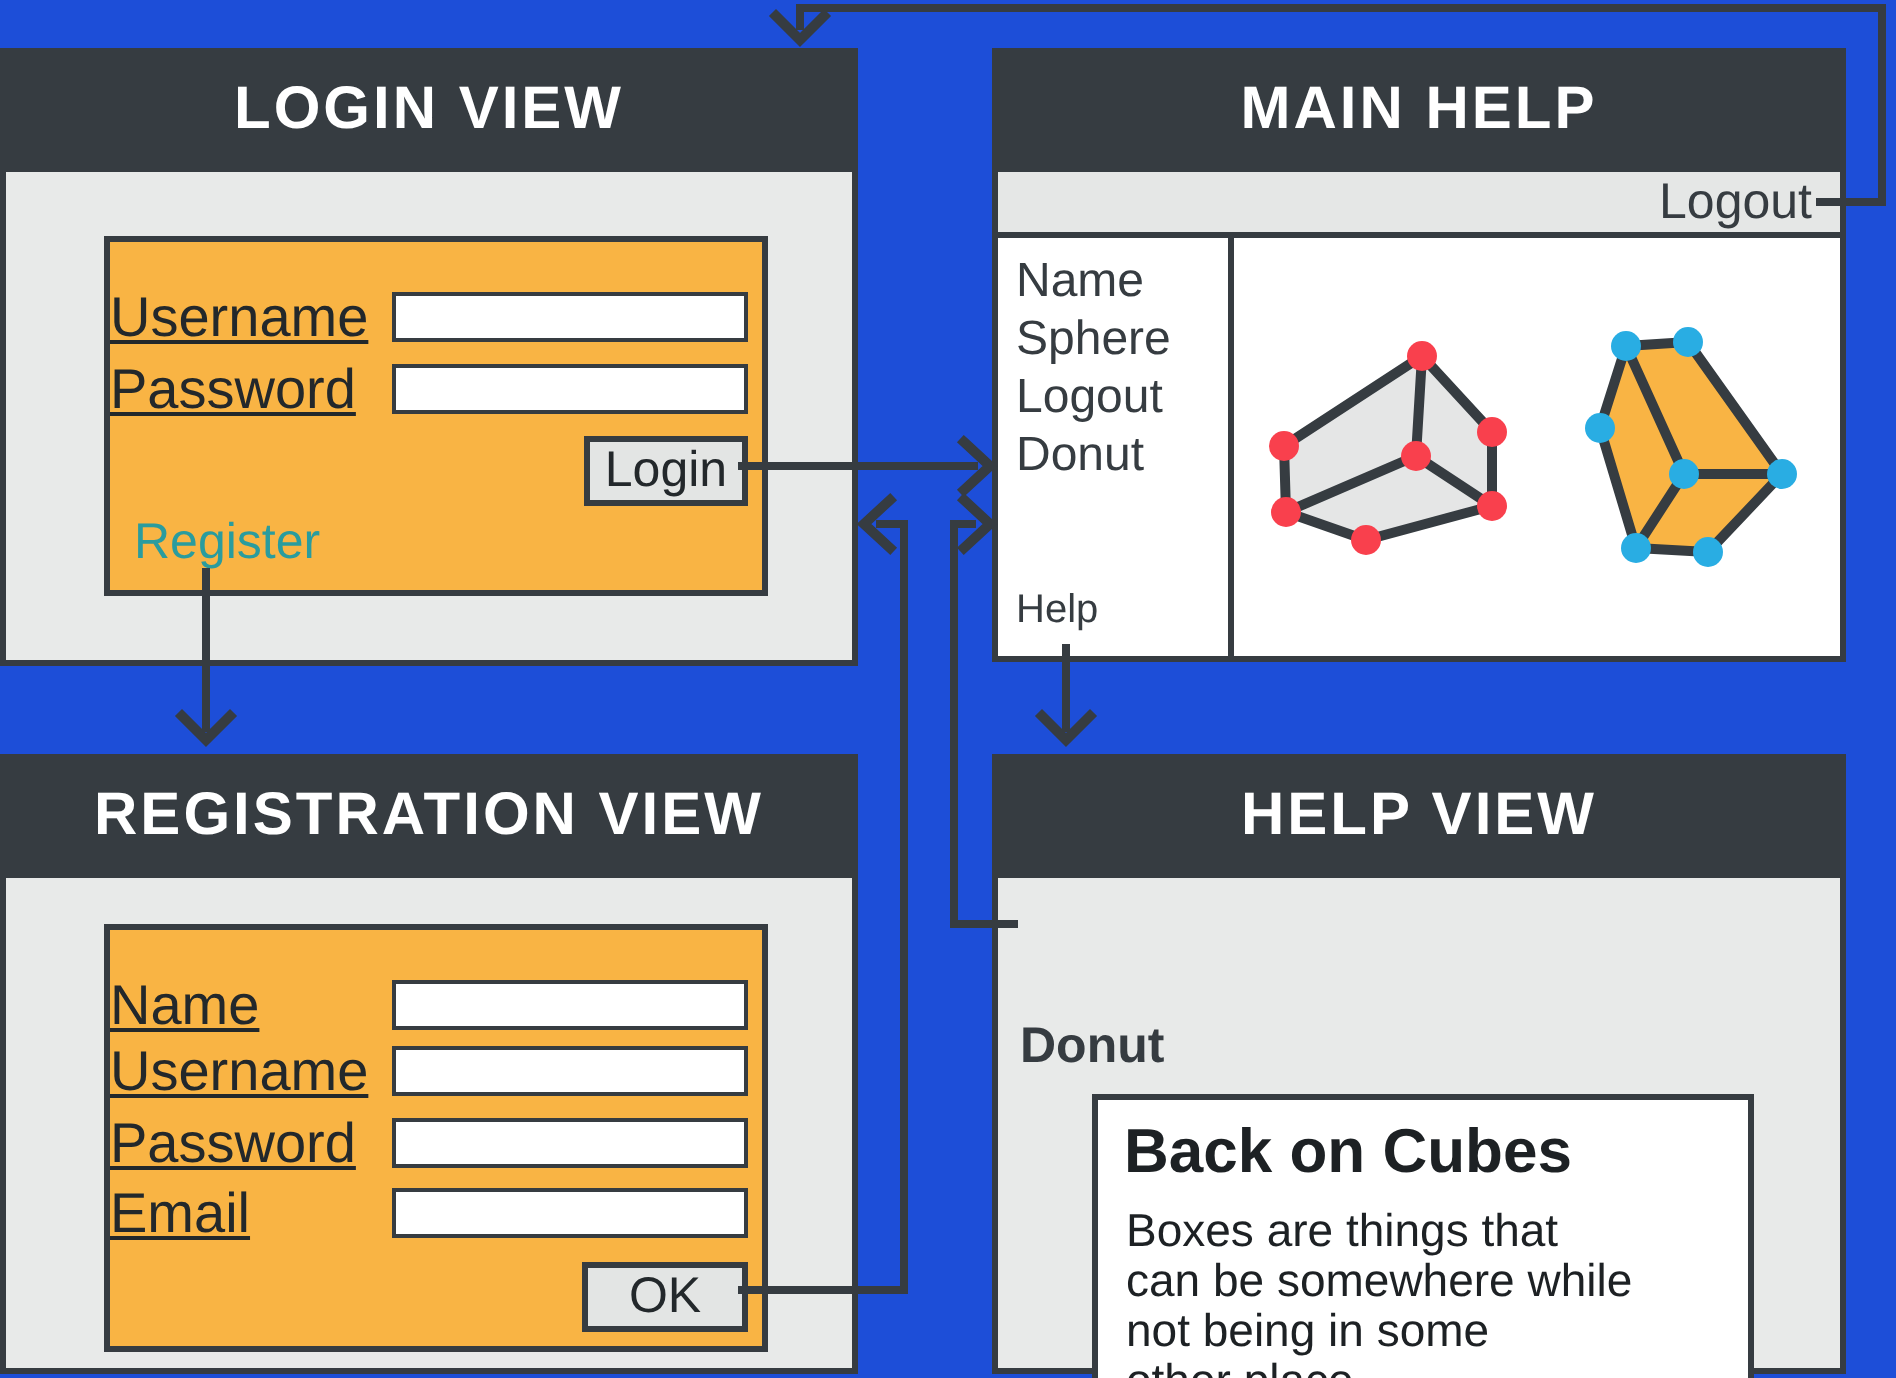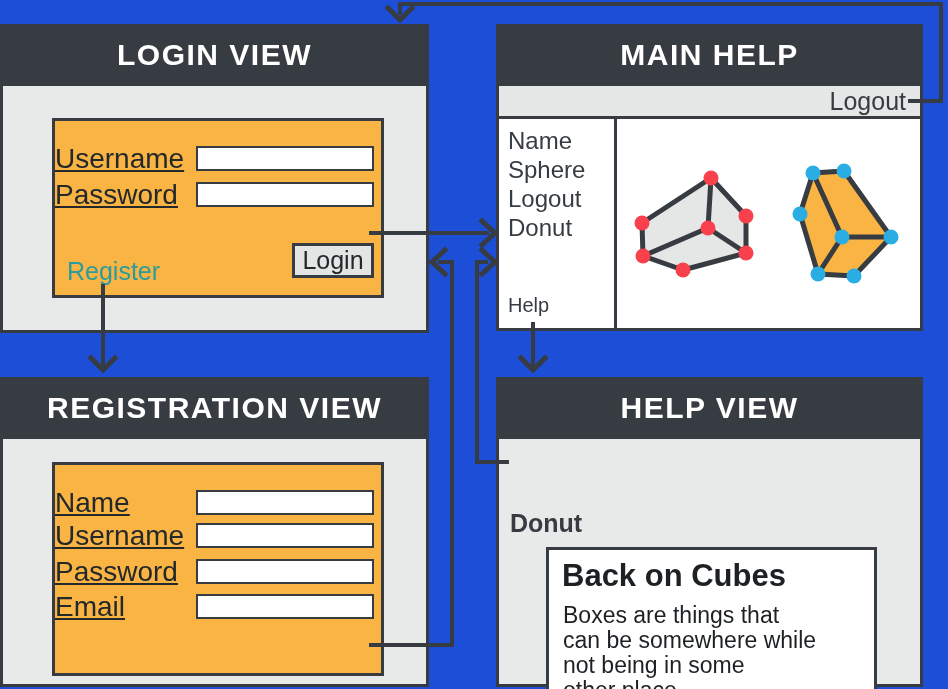--- a/index.html
+++ b/index.html
@@ -25,21 +25,20 @@
   }
   .fld-input{
     position:absolute;left:141px;width:178px;height:25px;background:#fff;
     border:2px solid #363C41;box-sizing:border-box;padding:0 4px;font-size:18px;
     font-family:"Liberation Sans",sans-serif;outline:none;
   }
   .btn{
     position:absolute;background:#E3E5E4;border:3px solid #363C41;box-sizing:border-box;
     font-size:25px;font-weight:500;color:#23282b;text-align:center;line-height:29px;
     cursor:pointer;
-    margin-top:25px;
   }
   .link{position:absolute;font-size:25px;color:#2A9C9E;cursor:pointer;}
   
   .logout-bar{
     position:absolute;left:3px;right:3px;top:62px;height:33px;background:#E5E7E6;
     border-bottom:3px solid #363C41;box-sizing:border-box;text-align:right;
   }
   .logout-label{font-size:25px;font-weight:400;line-height:30px;padding-right:14px;display:inline-block;cursor:pointer;text-align:right;}
   .main-content{position:absolute;left:3px;right:3px;top:95px;bottom:3px;background:#fff;}
   .sidebar{
@@ -138,20 +137,21 @@
     <div class="panel-body">
       <div class="orange-form" style="left:49px;top:23px;width:332px;height:214px;">
         <div class="fld-label" style="top:25px;">Name</div>
         <input class="fld-input" style="top: 25px;">
         <div class="fld-label" style="top:58px;">Username</div>
         <input class="fld-input" style="top: 58px;">
         <div class="fld-label" style="top:94px;">Password</div>
         <input class="fld-input" style="top: 94px;">
         <div class="fld-label" style="top:129px;">Email</div>
         <input class="fld-input" style="top: 129px;">
+        <div class="btn" style="left:236px;top:166px;width:83px;height:35px;">OK</div>
       </div>
     </div>
   </div>
 
   <div class="panel" style="left:496px;top:377px;width:427px;height:310px;">
     <div class="panel-header">HELP VIEW</div>
     <div class="panel-body">
       <div class="back-label">Donut</div>
       <div class="help-box">
         <div class="help-heading">Back on Cubes</div>

